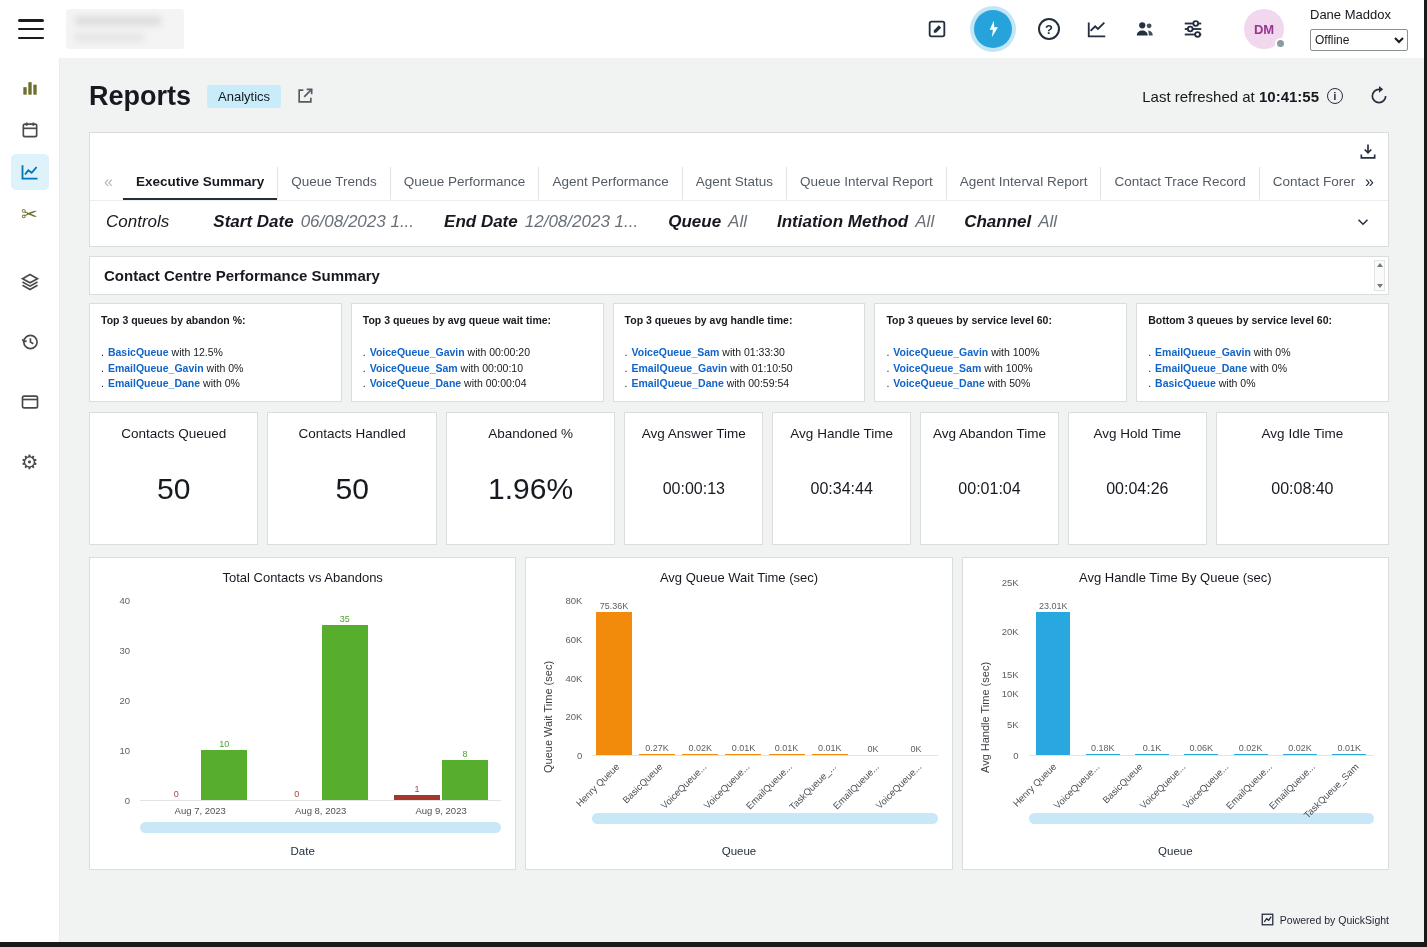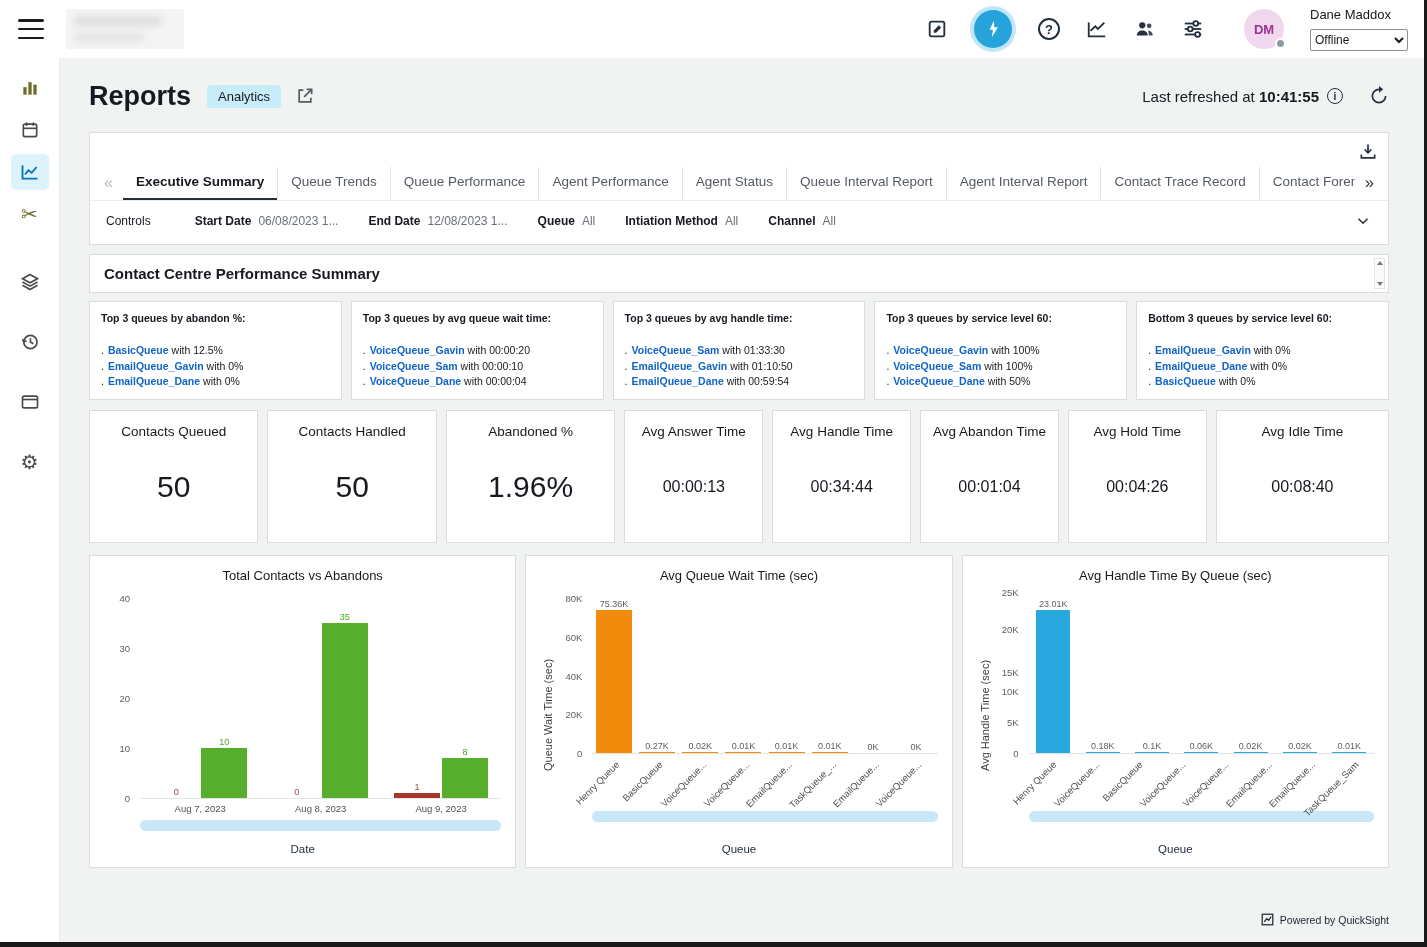--- a/index.html
+++ b/index.html
@@ -46,30 +46,30 @@
   .ext-btn{margin-left:14px;}
   .refreshed{font-size:15px;color:#16191f;margin-right:8px;}
   .refreshed b{font-weight:bold;}
   .info-circle{width:16px;height:16px;border:1.5px solid #232f3e;border-radius:50%;display:inline-flex;align-items:center;justify-content:center;font-size:10px;font-weight:bold;cursor:pointer;}
   .info-circle::before{content:"i";}
   .refresh{margin-left:26px;}
 
   
   .report-card{margin-top:16px;background:#fff;border:1px solid #d9dddd;flex:0 0 auto;}
   .export-row{height:34px;display:flex;justify-content:flex-end;align-items:center;padding:4px 10px 0;}
-  .tabs-row{display:flex;align-items:flex-end;border-bottom:1px solid #eceeee;padding:0 4px;}
+  .tabs-row{display:flex;align-items:center;border-bottom:1px solid #eceeee;padding:0 4px;}
   .tab-nav{background:none;border:0;cursor:pointer;font-size:16px;color:#232f3e;padding:4px 10px 8px;}
   .tab-nav.prev::before{content:"\00AB";}
   .tab-nav.next::before{content:"\00BB";}
   .tab-nav.disabled{color:#b4bac0;}
   .tabs-strip{display:flex;overflow:hidden;white-space:nowrap;flex:1;}
   .tab{padding:7px 13px 9px;font-size:13.5px;color:#545b64;cursor:pointer;border-bottom:3px solid transparent;margin-bottom:-1px;}
   .tab + .tab{border-left:1px solid #e0e3e3;}
   .tab.active{color:#16191f;font-weight:bold;border-bottom-color:#232f3e;}
-  .controls-row{display:flex;align-items:center;padding:11px 16px 14px;font-size:12px;}
+  .controls-row{display:flex;align-items:center;padding:11px 16px 14px;font-size:17px;font-style:italic;}
   .controls-label{color:#16191f;}
   .controls-fields{display:flex;gap:30px;margin-left:44px;}
   .ctl{cursor:pointer;white-space:nowrap;}
   .ctl-name{font-weight:bold;color:#16191f;margin-right:7px;}
   .ctl-val{color:#697077;}
   .caret{margin-left:auto;}
 
   
   .section-bar{margin-top:9px;background:#fff;border:1px solid #d9dddd;padding:10px 14px;font-size:15px;font-weight:bold;position:relative;flex:0 0 auto;}
   .mini-scroll{position:absolute;right:3px;top:3px;bottom:3px;width:11px;background:#fafafa;border:1px solid #e4e4e4;display:flex;flex-direction:column;justify-content:space-between;align-items:center;padding:2px 0;cursor:pointer;}
@@ -545,21 +545,21 @@
           <div class="chart-title">Avg Handle Time By Queue (sec)</div>
           <div class="chart-flex">
             <div class="ylab">Avg Handle Time (sec)</div>
             <div class="chart-main">
               <div class="yticks" style="height: 155px;">
                   <div class="ytick" style="bottom: -5px;">0</div>
                   <div class="ytick" style="bottom: 26px;">5K</div>
                   <div class="ytick" style="bottom: 57px;">10K</div>
                   <div class="ytick" style="bottom: 76px;">15K</div>
                   <div class="ytick" style="bottom: 119px;">20K</div>
-                  <div class="ytick" style="bottom: 156px; margin-left: 17px;">25K</div>
+                  <div class="ytick" style="bottom: 168px; margin-left: 17px;">25K</div>
                 </div>
               <div class="plot" style="height: 155px;">
                   <div class="cell">
                     <div class="bcol">
                       <div class="bval" style="color: rgb(90, 95, 99);">23.01K</div>
                       <div class="bar" style="background: rgb(41, 168, 224); width: 34px; height: 142.662px;"></div>
                     </div>
                   </div>
                   <div class="cell">
                     <div class="bcol">

